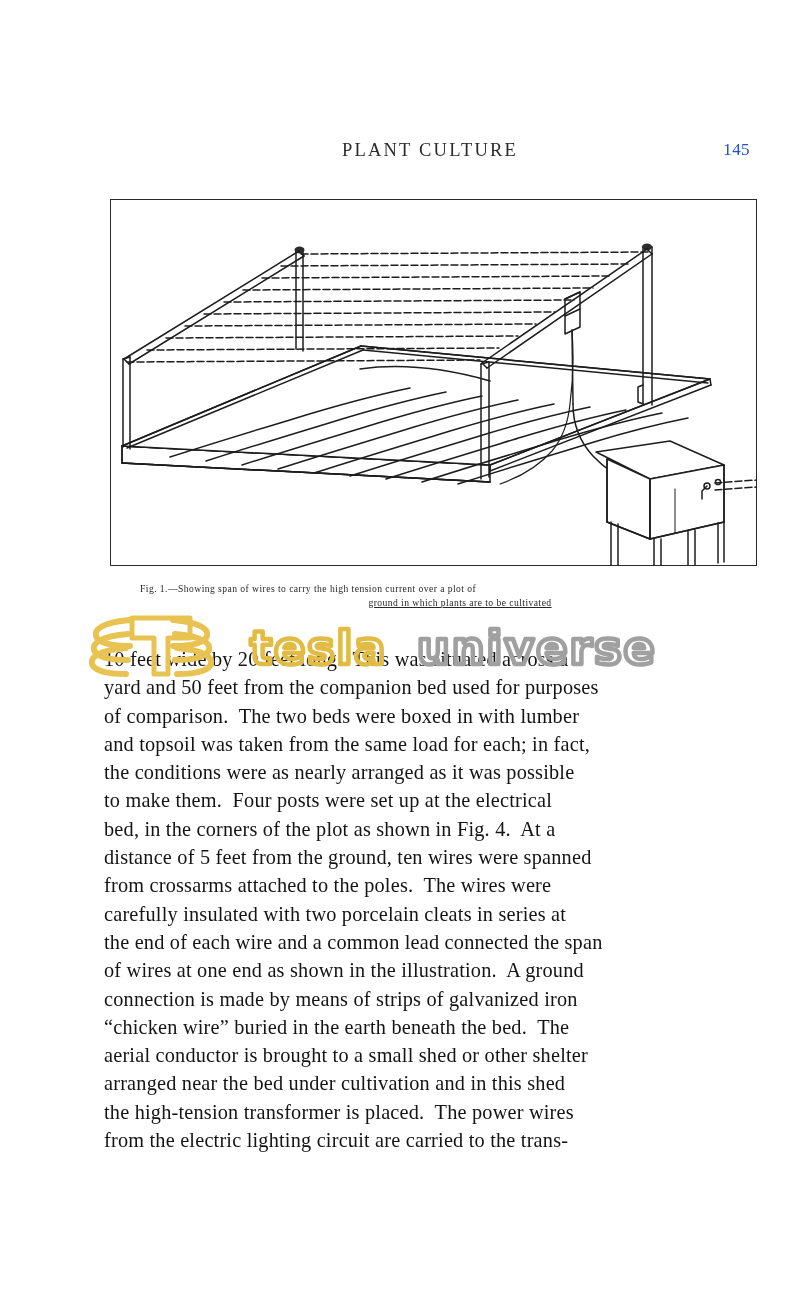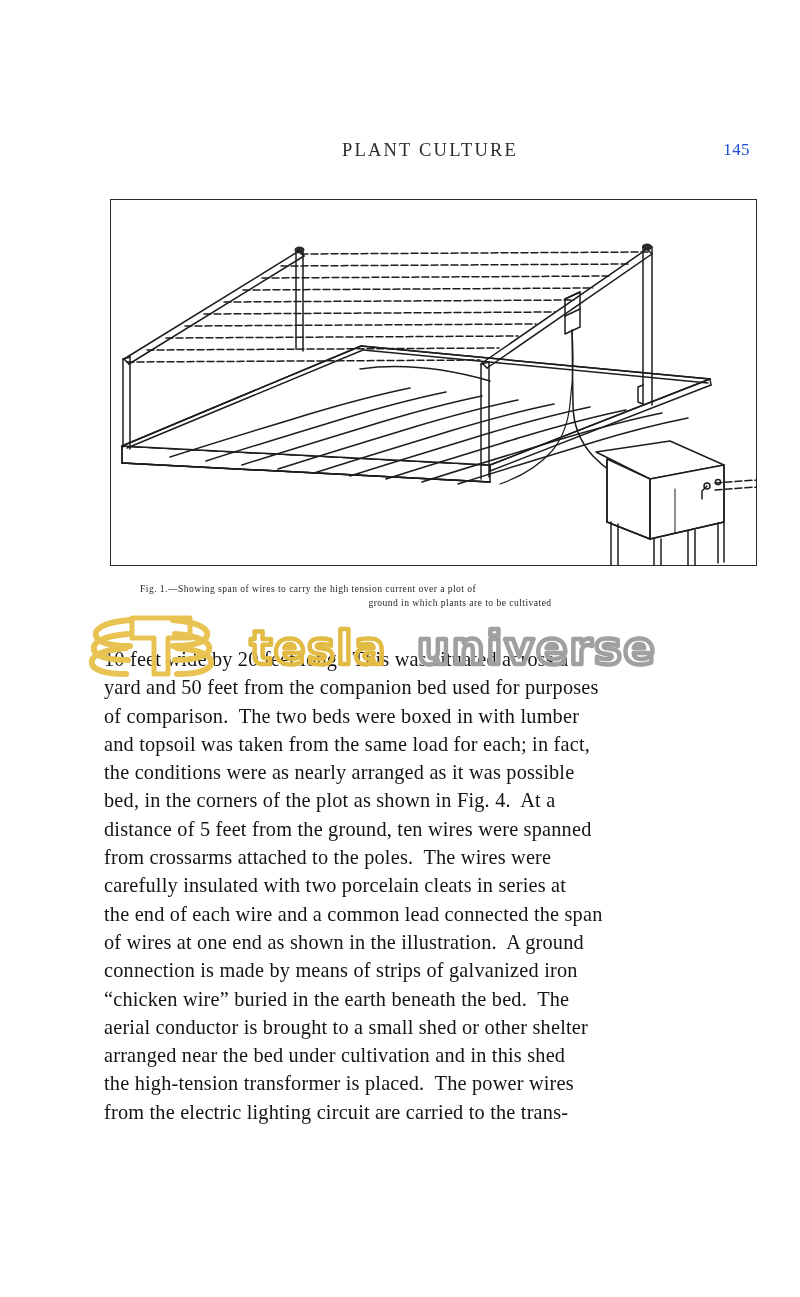--- a/index.html
+++ b/index.html
@@ -81,21 +81,21 @@
     top: 582px;
     width: 640px;
     font-size: 9.6px;
     line-height: 13.5px;
     letter-spacing: 0.45px;
     color: #272727;
     text-align: center;
     margin-left: 28px;
   }
   .caption-line1 { display: block; text-align: left; }
-  .caption-line2 { display: block; text-align: center; }
+  .caption-line2 { display: block; text-align: center; text-decoration: underline; }
 
   
   .body-text {
     position: absolute;
     left: 104px;
     top: 645px;
     width: 648px;
   }
   .bline {
     display: block;
@@ -250,20 +250,21 @@
     <span class="caption-line1">Fig. 1.—Showing span of wires to carry the high tension current over a plot of</span>
     <span class="caption-line2">ground in which plants are to be cultivated</span>
   </div>
 
   <div class="body-text">
     <span class="bline">10 feet wide by 20 feet long.  This was situated across a</span>
     <span class="bline">yard and 50 feet from the companion bed used for purposes</span>
     <span class="bline">of comparison.  The two beds were boxed in with lumber</span>
     <span class="bline">and topsoil was taken from the same load for each; in fact,</span>
     <span class="bline">the conditions were as nearly arranged as it was possible</span>
+    <span class="bline">to make them.  Four posts were set up at the electrical</span>
     <span class="bline">bed, in the corners of the plot as shown in Fig. 4.  At a</span>
     <span class="bline">distance of 5 feet from the ground, ten wires were spanned</span>
     <span class="bline">from crossarms attached to the poles.  The wires were</span>
     <span class="bline">carefully insulated with two porcelain cleats in series at</span>
     <span class="bline">the end of each wire and a common lead connected the span</span>
     <span class="bline">of wires at one end as shown in the illustration.  A ground</span>
     <span class="bline">connection is made by means of strips of galvanized iron</span>
     <span class="bline">“chicken wire” buried in the earth beneath the bed.  The</span>
     <span class="bline">aerial conductor is brought to a small shed or other shelter</span>
     <span class="bline">arranged near the bed under cultivation and in this shed</span>

